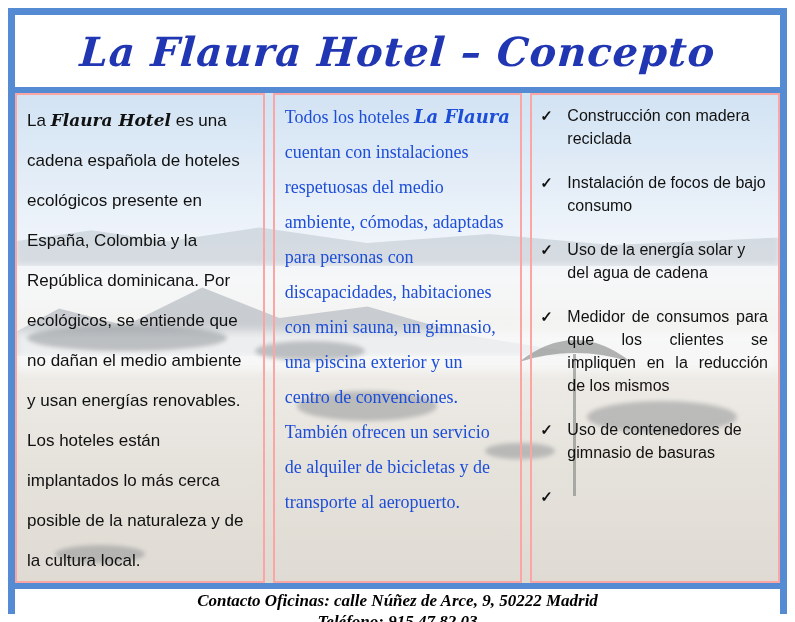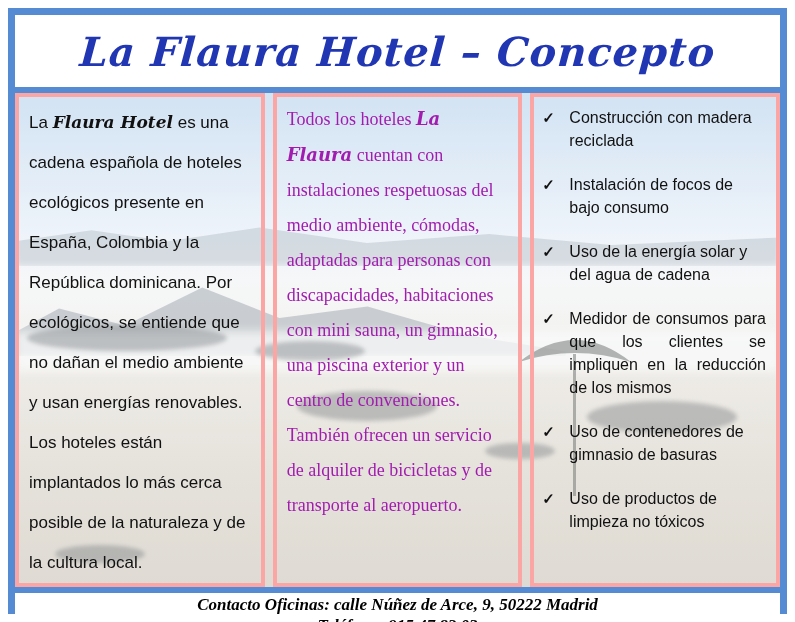--- a/index.html
+++ b/index.html
@@ -36,36 +36,36 @@
   
   .content {
     flex:1 1 auto;
     position:relative;
     display:flex; gap:8px;
     box-sizing:border-box;
   }
   .col {
     position:relative; z-index:1;
     flex:1 1 0;
-    border:4px solid #fca5a5;
+    border:2px solid #fca5a5;
     box-sizing:border-box;
     background:transparent;
   }
   .col-about p {
     margin:0; padding:5px 10px 0 10px;
     font-size:17px; line-height:40px; color:#111;
   }
   .script {
     font-family:"DejaVu Serif", serif;
     font-style:italic; font-weight:bold;
   }
   .col-fac p {
     margin:0; padding:4px 10px 0 10px;
     font-family:"Liberation Serif", serif;
-    font-size:18px; line-height:35px; color:#a21caf;
+    font-size:18px; line-height:35px; color:#1d4ed8;
   }
   .col-eco ul {
     list-style:none; margin:0; padding:9px 10px 6px 8px;
   }
   .col-eco li {
     display:grid; grid-template-columns:27px 1fr;
     margin-bottom:21px;
     font-size:16px; line-height:23px; color:#111;
   }
   .col-eco li:last-child { margin-bottom:0; }
@@ -172,21 +172,20 @@
         <li>
           <span class="check">✓</span>
           <span class="justify">Medidor de consumos para que los clientes se impliquen en la reducción de los mismos</span>
         </li>
         <li>
           <span class="check">✓</span>
           <span>Uso de contenedores de gimnasio de basuras</span>
         </li>
         <li>
           <span class="check">✓</span>
-          <span>Uso de productos de limpieza no tóxicos</span>
         </li>
       </ul>
     </div>
 
   </div>
 
   <div class="footerbox">
     <div>Contacto Oficinas: calle Núñez de Arce, 9, 50222 Madrid</div>
     <div>Teléfono: 915 47 82 03</div>
   </div>

